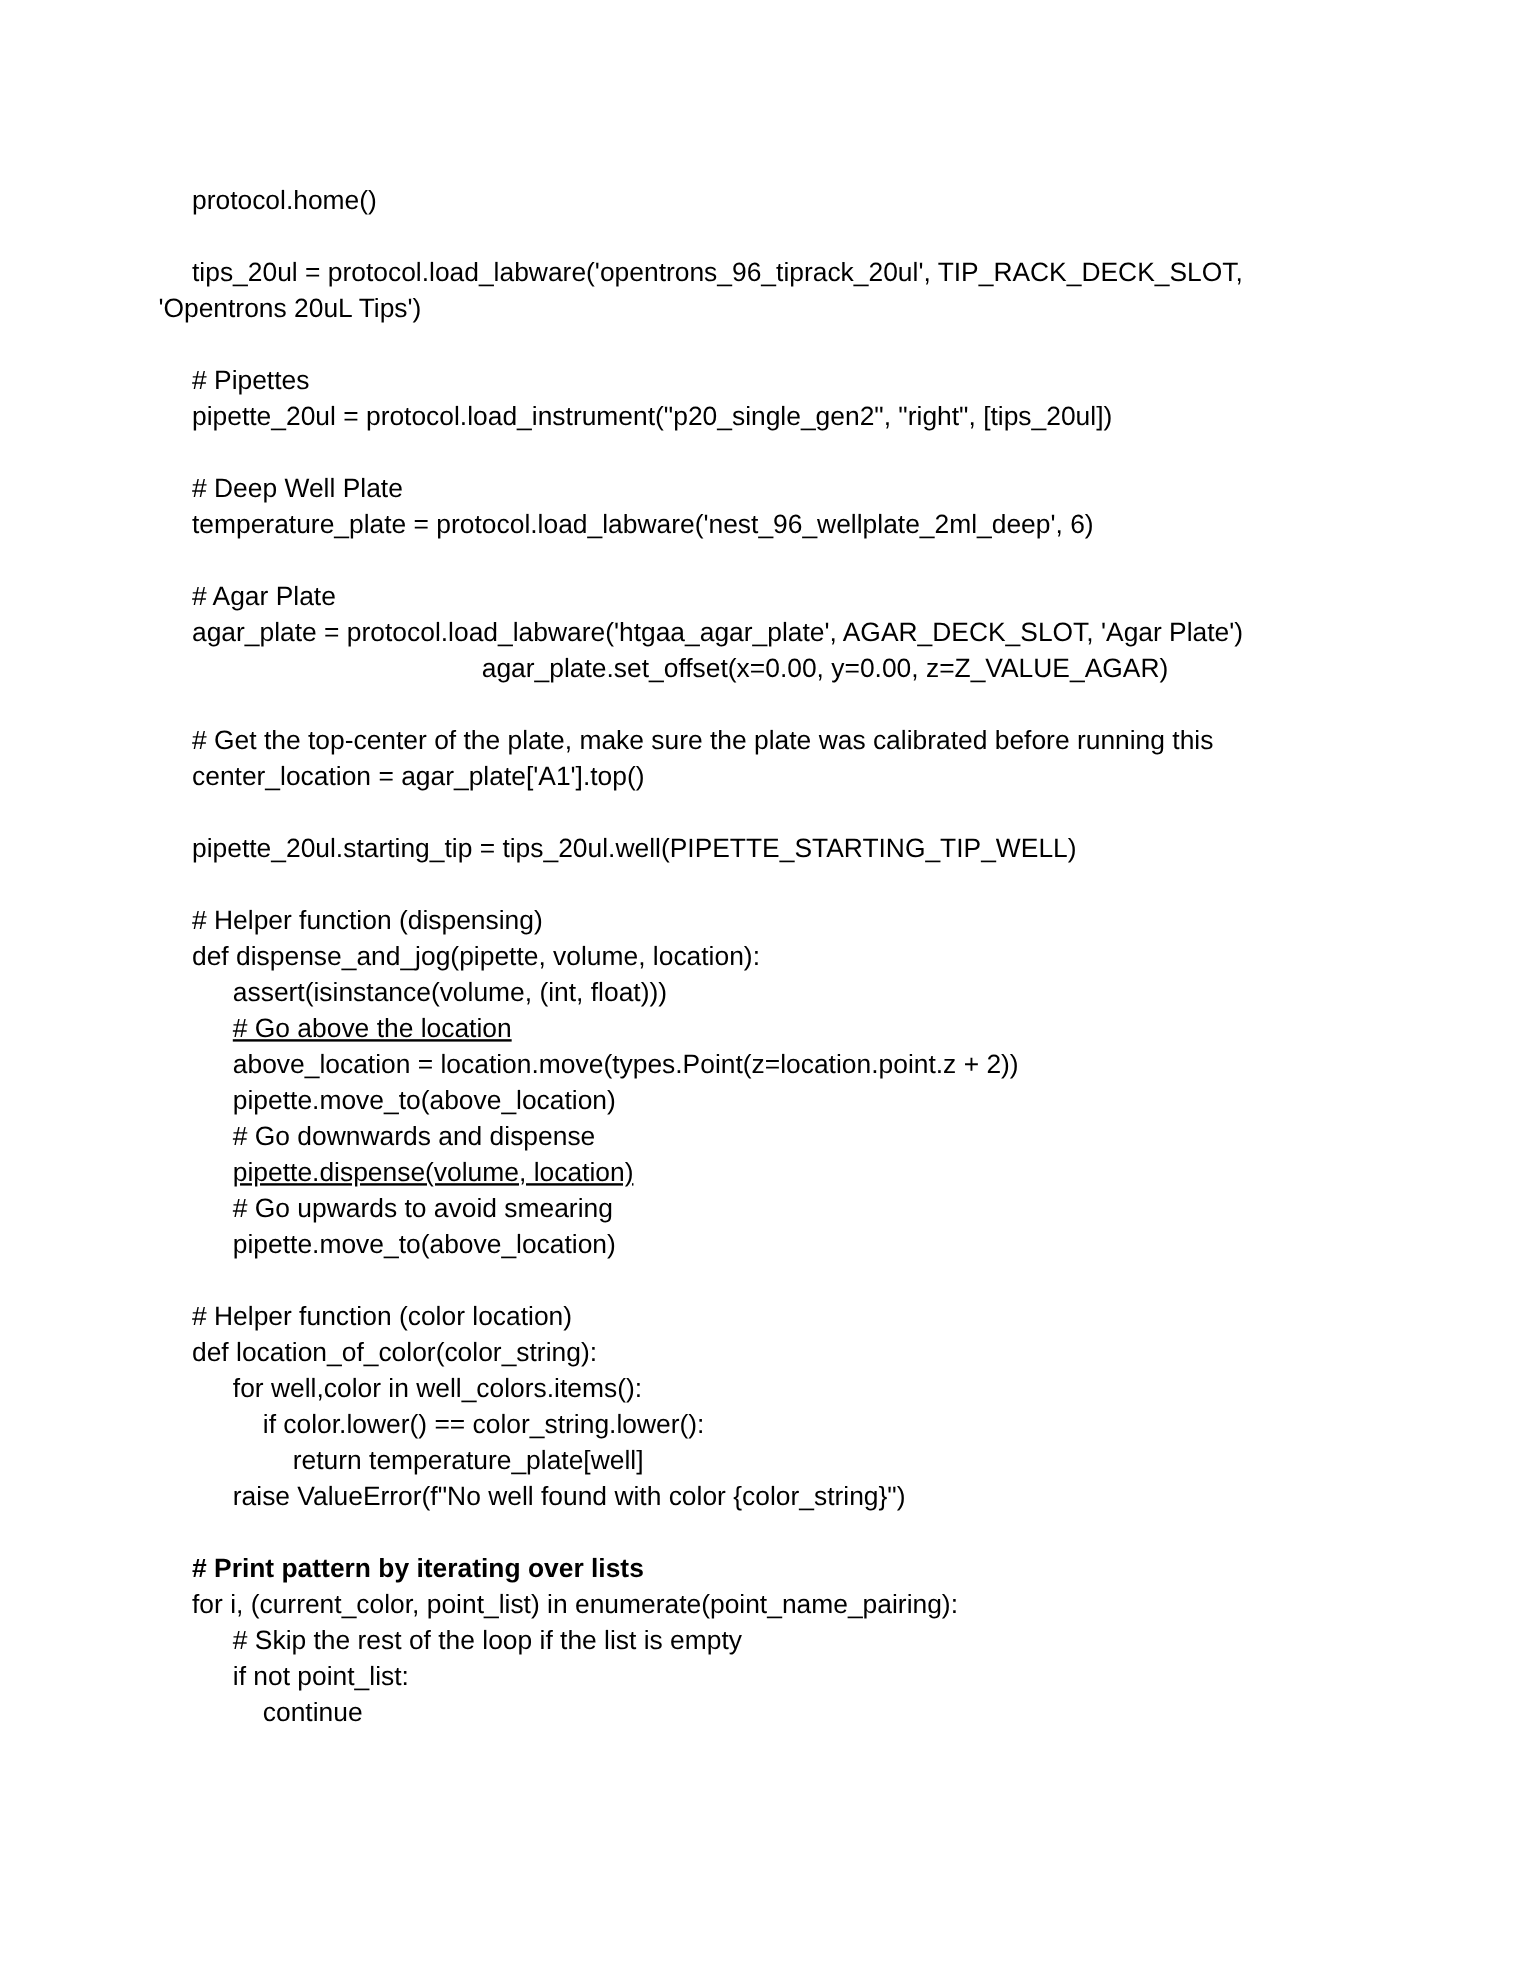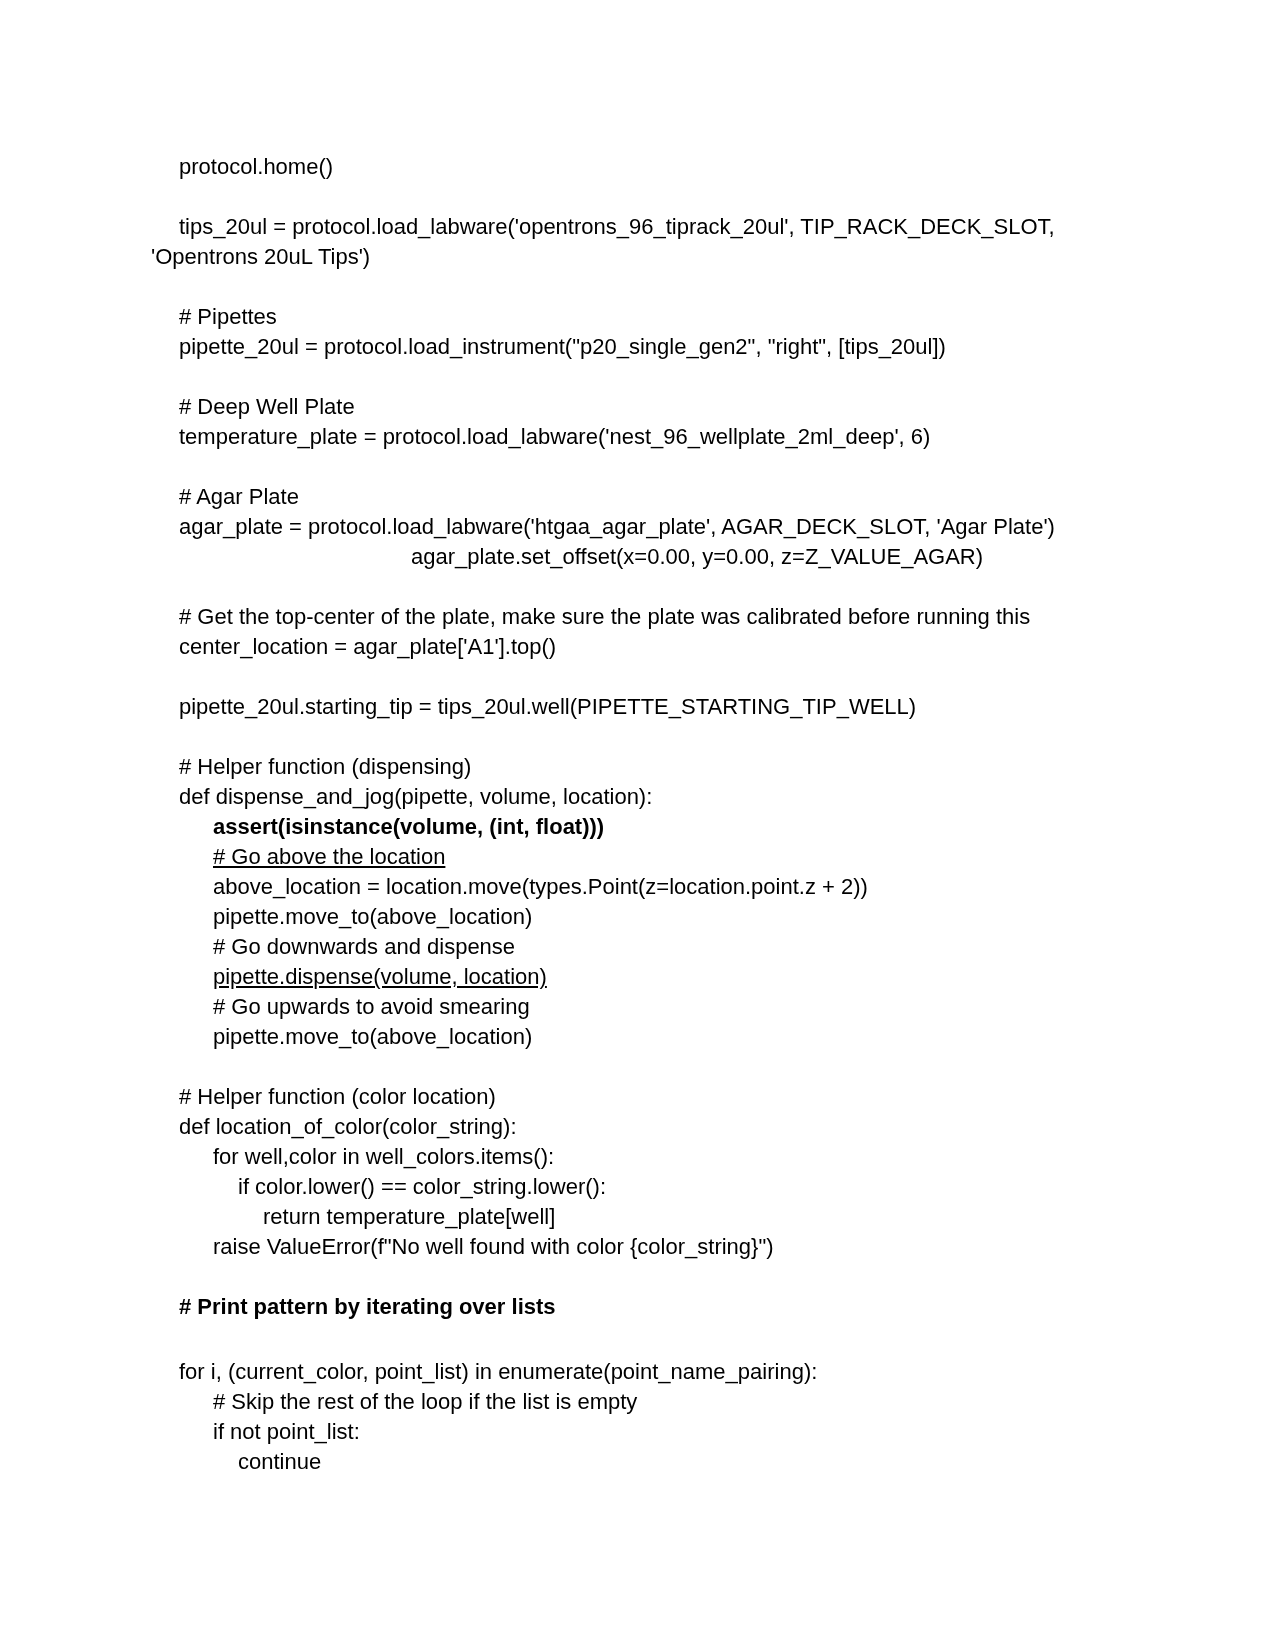--- a/index.html
+++ b/index.html
@@ -11,21 +11,21 @@
   .page {
     position: relative;
     width: 1275px;
     height: 1650px;
     background: #ffffff;
     overflow: hidden;
   }
   .code-block {
     position: absolute;
     top: 152px;
-    left: 151px;
+    left: 132px;
     right: 60px;
     color: #000000;
     font-size: 22px;
   }
   .code-line {
     height: 30px;
     line-height: 30px;
     white-space: pre;
     font-family: "Liberation Sans", "DejaVu Sans", sans-serif;
   }
@@ -50,35 +50,35 @@
       <div class="code-line" style="padding-left: 28px;">agar_plate = protocol.load_labware('htgaa_agar_plate', AGAR_DECK_SLOT, 'Agar Plate')</div>
       <div class="code-line" style="padding-left: 28px; text-align: center;">agar_plate.set_offset(x=0.00, y=0.00, z=Z_VALUE_AGAR)</div>
       <div class="code-line" style="padding-left: 0px;"></div>
       <div class="code-line" style="padding-left: 28px;"># Get the top-center of the plate, make sure the plate was calibrated before running this</div>
       <div class="code-line" style="padding-left: 28px;">center_location = agar_plate['A1'].top()</div>
       <div class="code-line" style="padding-left: 0px;"></div>
       <div class="code-line" style="padding-left: 28px;">pipette_20ul.starting_tip = tips_20ul.well(PIPETTE_STARTING_TIP_WELL)</div>
       <div class="code-line" style="padding-left: 0px;"></div>
       <div class="code-line" style="padding-left: 28px;"># Helper function (dispensing)</div>
       <div class="code-line" style="padding-left: 28px;">def dispense_and_jog(pipette, volume, location):</div>
-      <div class="code-line" style="padding-left: 62px; font-weight: bold;">assert(isinstance(volume, (int, float)))</div>
+      <div class="code-line" style="padding-left: 62px;">assert(isinstance(volume, (int, float)))</div>
       <div class="code-line" style="padding-left: 62px; text-decoration: underline;"># Go above the location</div>
       <div class="code-line" style="padding-left: 62px;">above_location = location.move(types.Point(z=location.point.z + 2))</div>
       <div class="code-line" style="padding-left: 62px;">pipette.move_to(above_location)</div>
       <div class="code-line" style="padding-left: 62px;"># Go downwards and dispense</div>
       <div class="code-line" style="padding-left: 62px; text-decoration: underline;">pipette.dispense(volume, location)</div>
       <div class="code-line" style="padding-left: 62px;"># Go upwards to avoid smearing</div>
       <div class="code-line" style="padding-left: 62px;">pipette.move_to(above_location)</div>
       <div class="code-line" style="padding-left: 0px;"></div>
       <div class="code-line" style="padding-left: 28px;"># Helper function (color location)</div>
       <div class="code-line" style="padding-left: 28px;">def location_of_color(color_string):</div>
       <div class="code-line" style="padding-left: 62px;">for well,color in well_colors.items():</div>
       <div class="code-line" style="padding-left: 87px;">if color.lower() == color_string.lower():</div>
       <div class="code-line" style="padding-left: 112px;">return temperature_plate[well]</div>
       <div class="code-line" style="padding-left: 62px;">raise ValueError(f"No well found with color {color_string}")</div>
       <div class="code-line" style="padding-left: 0px;"></div>
       <div class="code-line" style="padding-left: 28px; font-weight: bold;"># Print pattern by iterating over lists</div>
-      <div class="code-line" style="padding-left: 28px; margin-top: 35px;">for i, (current_color, point_list) in enumerate(point_name_pairing):</div>
+      <div class="code-line" style="padding-left: 28px;">for i, (current_color, point_list) in enumerate(point_name_pairing):</div>
       <div class="code-line" style="padding-left: 62px;"># Skip the rest of the loop if the list is empty</div>
       <div class="code-line" style="padding-left: 62px;">if not point_list:</div>
       <div class="code-line" style="padding-left: 87px;">continue</div>
     </div>
 </div>
 
 </body></html>

